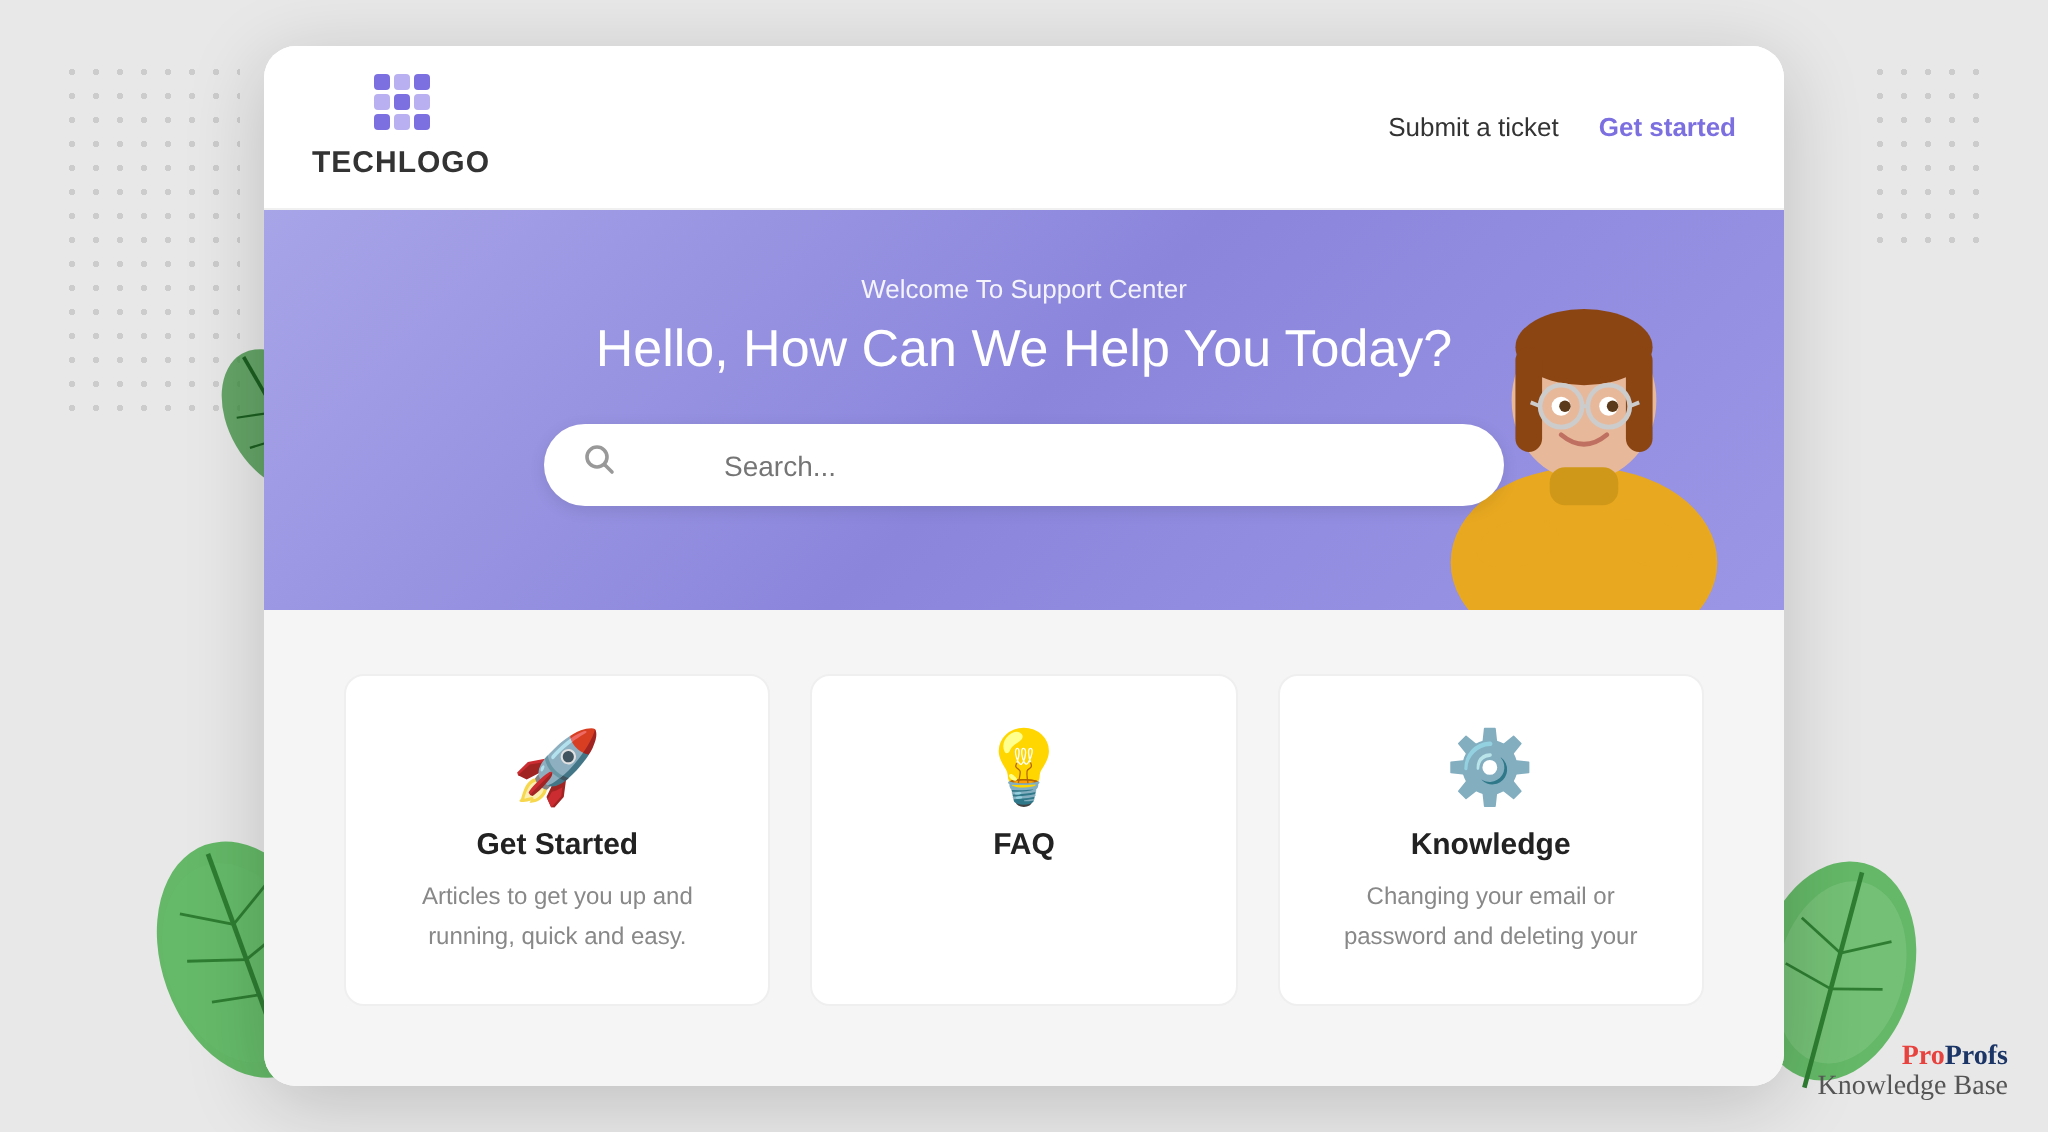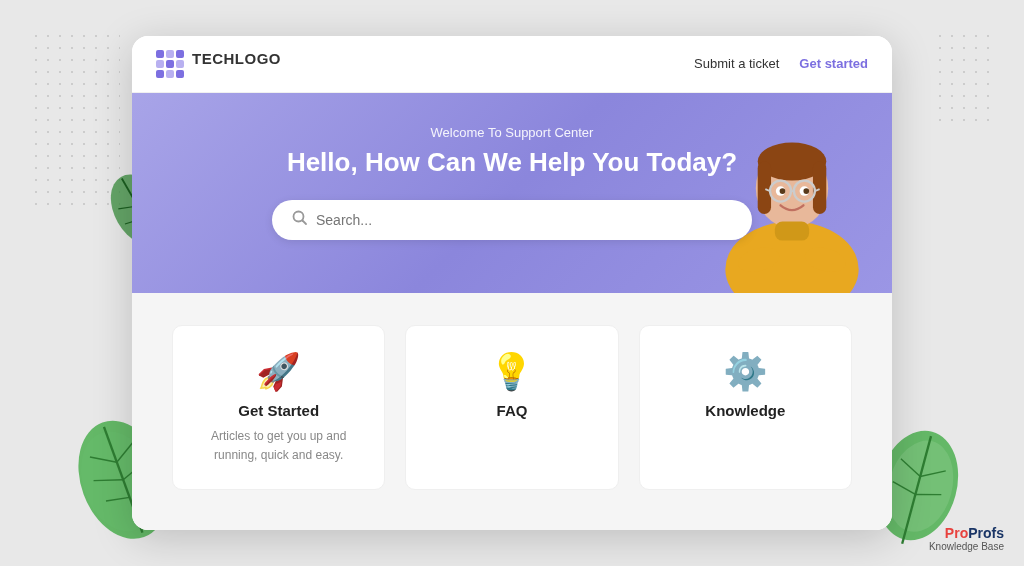--- a/index.html
+++ b/index.html
@@ -79,21 +79,23 @@
     .navbar {
       display: flex;
       align-items: center;
       justify-content: space-between;
       padding: 14px 24px;
       background: #fff;
       border-bottom: 1px solid #f0f0f0;
     }
     .logo-area {
       display: flex;
+      align-items: center;
       gap: 8px;
+      flex-direction: column;
     }
     .logo-grid {
       display: grid;
       grid-template-columns: repeat(3, 8px);
       grid-template-rows: repeat(3, 8px);
       gap: 2px;
     }
     .logo-dot {
       width: 8px;
       height: 8px;
@@ -140,21 +142,21 @@
       text-align: center;
       color: rgba(255,255,255,0.9);
       font-size: 13px;
       margin-bottom: 6px;
       font-weight: 400;
     }
     .hero-title {
       text-align: center;
       color: #fff;
       font-size: 26px;
-      font-weight: 700;
+      font-weight: 400;
       margin-bottom: 20px;
       line-height: 1.3;
     }
 
     
     .search-bar {
       display: flex;
       align-items: center;
       background: #fff;
       border-radius: 30px;
@@ -168,20 +170,21 @@
       margin-right: 8px;
       font-size: 16px;
     }
     .search-input {
       border: none;
       outline: none;
       width: 100%;
       font-size: 14px;
       color: #000000;
       background: transparent;
+      margin-left: 46px;
     }
 
     
     .hero-image {
       position: absolute;
       right: 0;
       top: 0;
       bottom: 0;
       width: 200px;
       z-index: 1;
@@ -229,30 +232,31 @@
       line-height: 1.6;
     }
 
     
     .proprofs-brand {
       position: absolute;
       bottom: 14px;
       right: 20px;
       z-index: 10;
       text-align: right;
+      font-family: Liberation Serif, serif;
     }
     .proprofs-text {
       font-size: 14px;
       font-weight: 700;
       color: #1a3566;
       line-height: 1.1;
     }
     .proprofs-text .pro { color: #e8423e; }
     .proprofs-sub {
-      font-size: 10px;
+      font-size: 14px;
       color: #555;
       text-align: center;
     }
 
     
     .leaf-svg {
       width: 100%;
       height: 100%;
     }
   </style>
@@ -382,20 +386,21 @@
       </div>
 
       <div class="info-card">
         <div class="card-icon">💡</div>
         <div class="card-title">FAQ</div>
       </div>
 
       <div class="info-card">
         <div class="card-icon">⚙️</div>
         <div class="card-title">Knowledge</div>
+        <div class="card-desc">Changing your email or password and deleting your</div>
       </div>
 
     </div>
   </div>
 
 </div>
 
 <div class="proprofs-brand">
   <div class="proprofs-text">
     <span class="pro">Pro</span><span>Profs</span>

